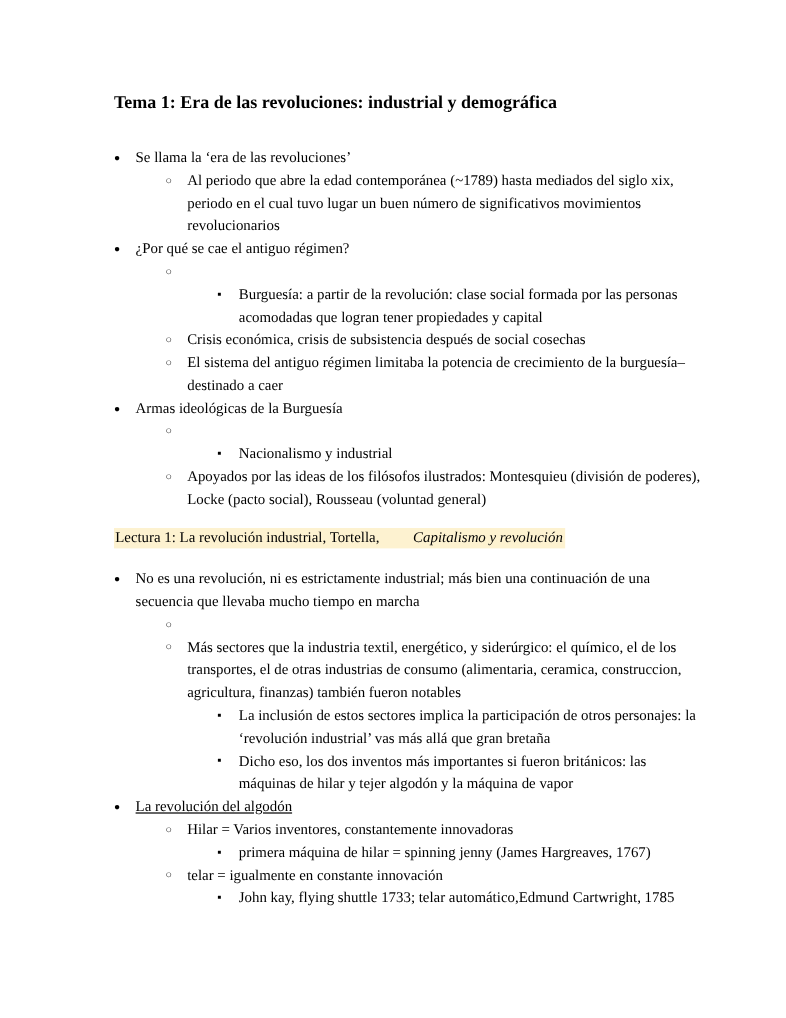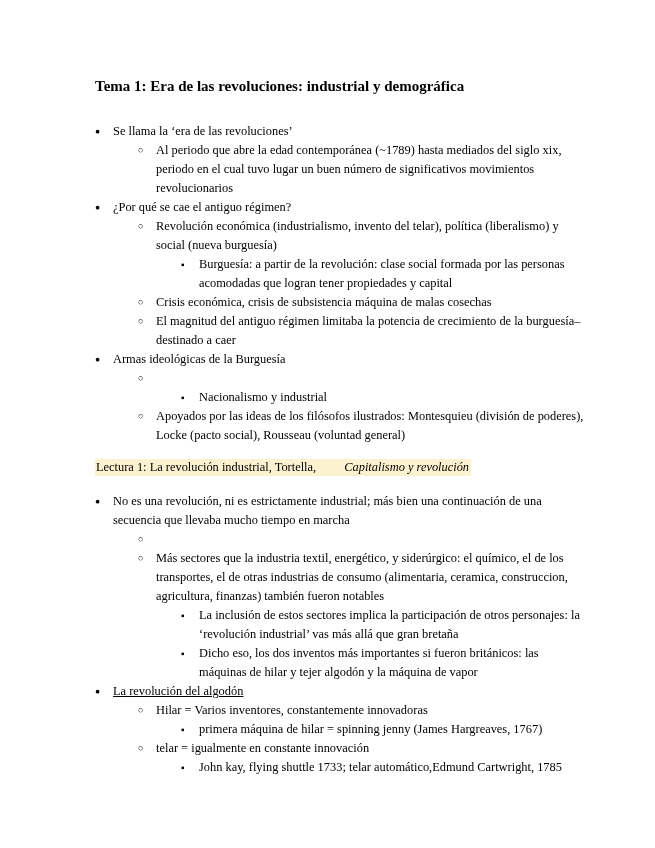--- a/index.html
+++ b/index.html
@@ -84,33 +84,32 @@
     <li class="l2">
       <span class="marker m2">○</span>
       <span class="txt">Al periodo que abre la edad contemporánea (~1789) hasta mediados del siglo xix, periodo en el cual tuvo lugar un buen número de significativos movimientos revolucionarios</span>
     </li>
     <li class="l1">
       <span class="marker m1">●</span>
       <span class="txt">¿Por qué se cae el antiguo régimen?</span>
     </li>
     <li class="l2">
       <span class="marker m2">○</span>
-      <span class="txt">Revolución económica  (industrialismo, invento del telar), política (liberalismo) y social (nueva burguesía)</span>
     </li>
     <li class="l3">
       <span class="marker m3">▪</span>
       <span class="txt">Burguesía: a partir de la revolución: clase social formada por las personas acomodadas que logran tener propiedades y capital</span>
     </li>
     <li class="l2">
       <span class="marker m2">○</span>
-      <span class="txt">Crisis económica, crisis de subsistencia máquina de malas cosechas</span>
+      <span class="txt">Crisis económica, crisis de subsistencia después de social cosechas</span>
     </li>
     <li class="l2">
       <span class="marker m2">○</span>
-      <span class="txt">El magnitud del antiguo régimen limitaba la potencia de crecimiento de la burguesía– destinado a caer</span>
+      <span class="txt">El sistema del antiguo régimen limitaba la potencia de crecimiento de la burguesía– destinado a caer</span>
     </li>
     <li class="l1">
       <span class="marker m1">●</span>
       <span class="txt">Armas ideológicas de la Burguesía</span>
     </li>
     <li class="l2">
       <span class="marker m2">○</span>
     </li>
     <li class="l3">
       <span class="marker m3">▪</span>

